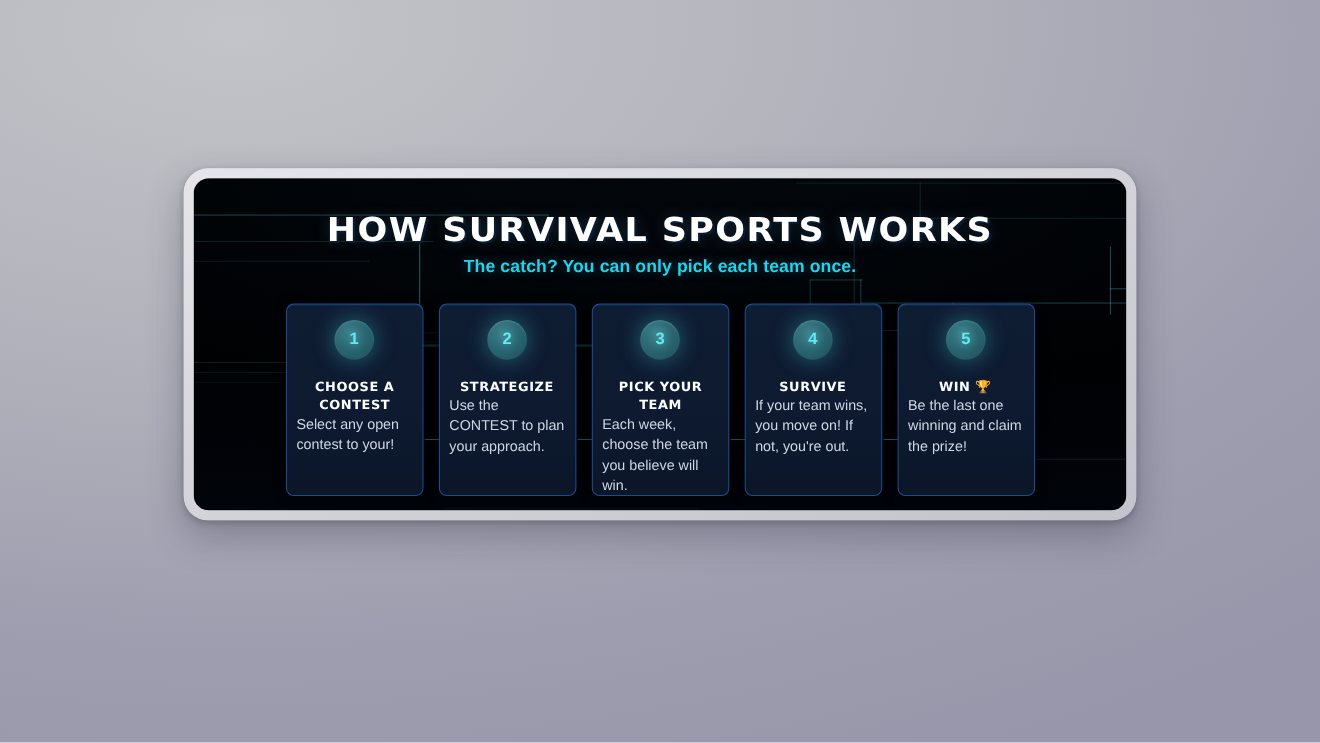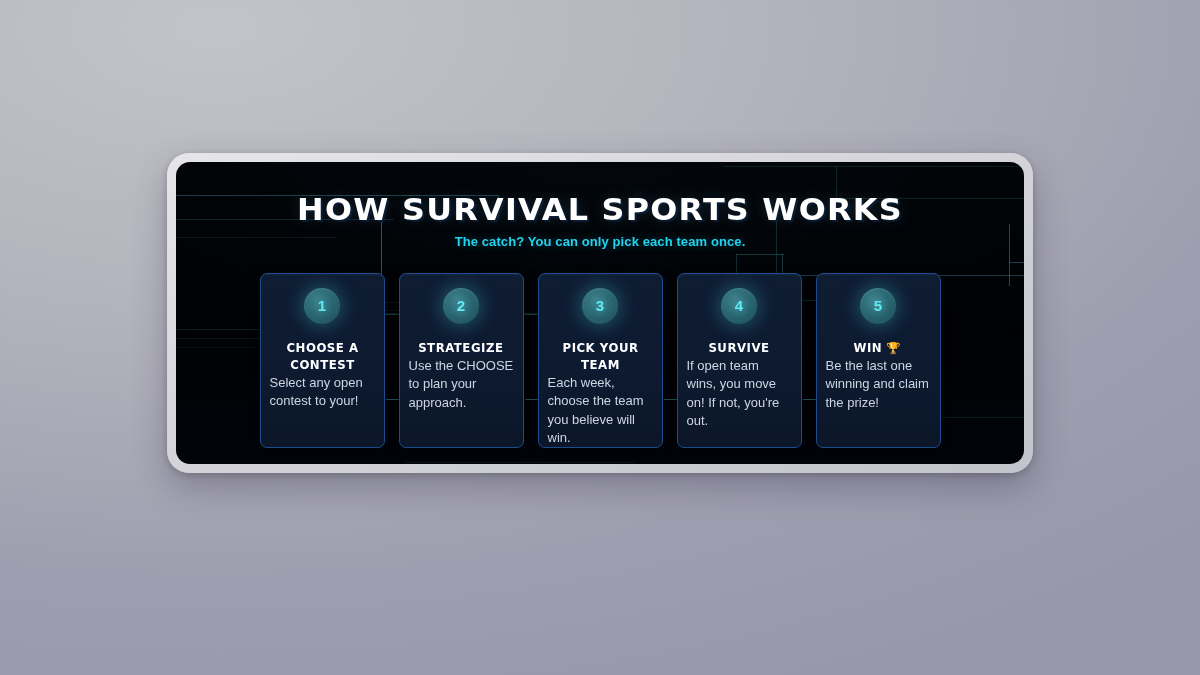--- a/index.html
+++ b/index.html
@@ -53,21 +53,21 @@
     line-height:1.05;
   }
   #subtitle {
     margin-top:15px;
     font-size:13.5px;
     color:#e8ecf2;
     letter-spacing:.1px;
   }
   #catch-line {
     margin-top:8px;
-    font-size:13px;
+    font-size:16px;
     font-weight:700;
     color:#22d3ee;
     letter-spacing:.1px;
     text-shadow:0 0 10px rgba(34,211,238,.35);
   }
 
   
   #steps {
     position:relative; z-index:3;
     margin-top:24px;
@@ -188,37 +188,37 @@
         </div>
         <div class="step-title">CHOOSE A CONTEST</div>
         <div class="step-desc">Select any open contest to your!</div>
       </div>
 
       <div class="step-card">
         <div class="step-badge">
           <span class="step-number">2</span>
         </div>
         <div class="step-title">STRATEGIZE</div>
-        <div class="step-desc">Use the CHOOSE to plan your approach.</div>
+        <div class="step-desc">Use the CONTEST to plan your approach.</div>
       </div>
 
       <div class="step-card">
         <div class="step-badge">
           <span class="step-number">3</span>
         </div>
         <div class="step-title">PICK YOUR TEAM</div>
         <div class="step-desc">Each week, choose the team you believe will win.</div>
       </div>
 
       <div class="step-card">
         <div class="step-badge">
           <span class="step-number">4</span>
         </div>
         <div class="step-title">SURVIVE</div>
-        <div class="step-desc">If open team wins, you move on! If not, you're out.</div>
+        <div class="step-desc">If your team wins, you move on! If not, you're out.</div>
       </div>
 
       <div class="step-card">
         <div class="step-badge">
           <span class="step-number">5</span>
         </div>
         <div class="step-title">
           <span>WIN</span>
           <span class="trophy">🏆</span>
         </div>

